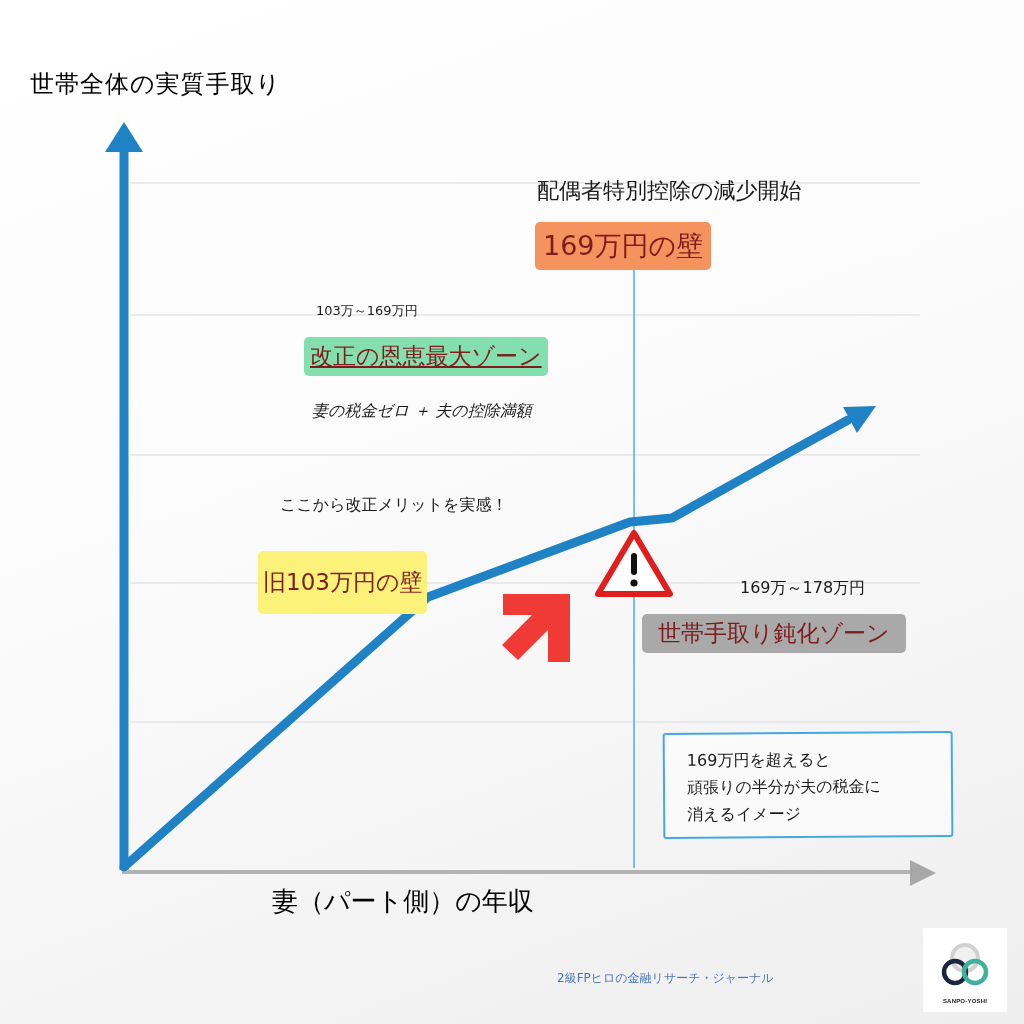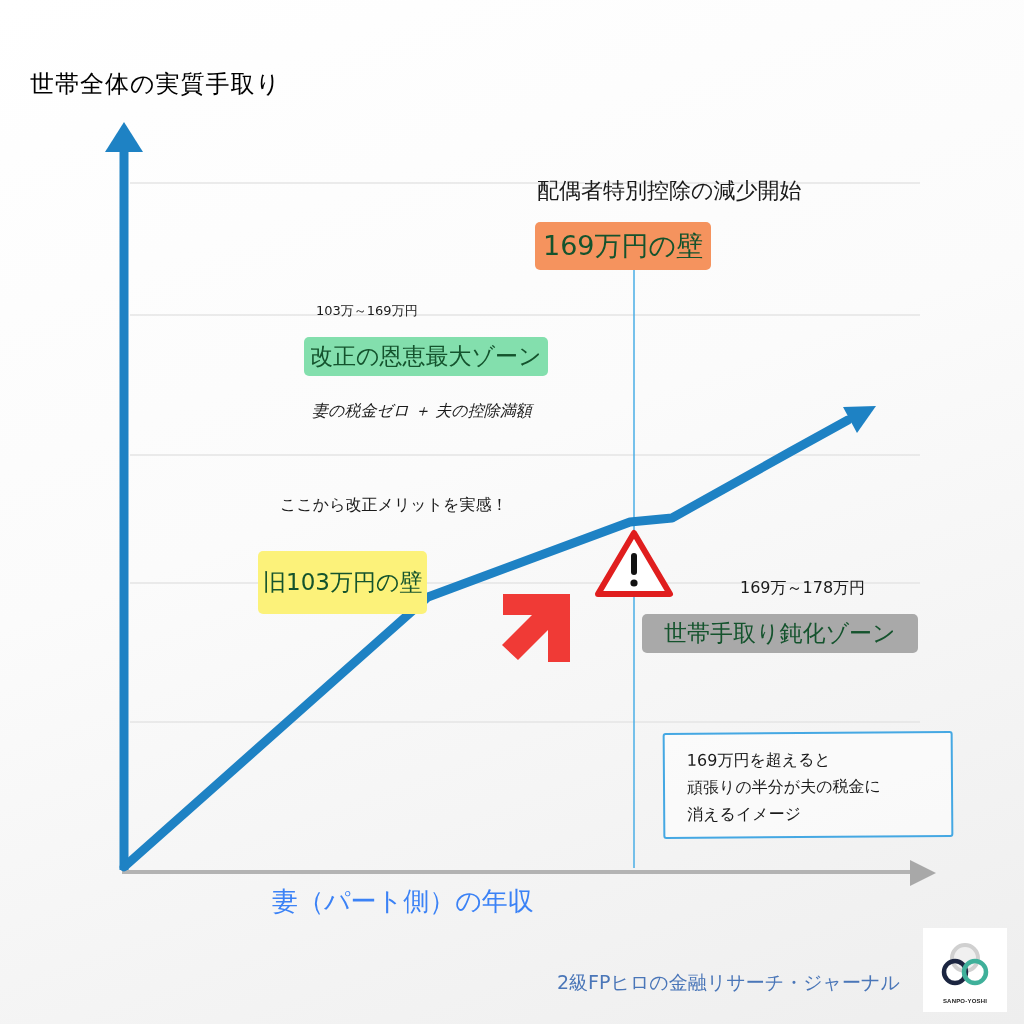--- a/index.html
+++ b/index.html
@@ -4,41 +4,41 @@
   <style>
     html, body { margin: 0; padding: 0; }
     body {
       width: 1024px; height: 1024px; overflow: hidden; position: relative;
       background: linear-gradient(160deg, #ffffff 0%, #fbfbfb 45%, #eeeeee 100%);
       font-family: "DejaVu Sans", "Liberation Sans", sans-serif;
     }
     .abs { position: absolute; }
     svg.canvas { position: absolute; left: 0; top: 0; }
     .y-title { left: 30px; top: 68px; font-size: 24px; color: #000000; letter-spacing: 1px; white-space: nowrap; }
-    .x-title { left: 272px; top: 884px; font-size: 26px; color: #3b82f6; white-space: nowrap; }
+    .x-title { left: 272px; top: 884px; font-size: 26px; color: #000000; white-space: nowrap; }
     .txt-dark { color: #1a1a1a; white-space: nowrap; }
     .heading-169 { left: 537px; top: 176px; font-size: 22px; }
-    .badge { border-radius: 5px; padding: 2px 8px; white-space: nowrap; color: #14532d; }
+    .badge { border-radius: 5px; padding: 2px 8px; white-space: nowrap; color: #7f1d1d; }
     .badge-orange { left: 535px; top: 222px; font-size: 27px; background: #f5935e; padding: 6px 8px 6px 8px; }
     .range-a { left: 316px; top: 302px; font-size: 13px; }
-    .badge-green { left: 304px; top: 337px; font-size: 23px; background: #83dfad; padding: 4px 6px; }
+    .badge-green { left: 304px; top: 337px; font-size: 23px; background: #83dfad; padding: 4px 6px; text-decoration: underline; }
     .desc-a { left: 312px; top: 401px; font-size: 16px; font-style: italic; }
     .note-b { left: 280px; top: 495px; font-size: 16px; }
     .badge-yellow { left: 258px; top: 551px; font-size: 23px; background: #fcf27a; padding: 16px 5px; }
     .range-c { left: 740px; top: 578px; font-size: 16px; }
-    .badge-gray { left: 642px; top: 614px; font-size: 23px; background: #a9a9a9; padding: 4px 22px; }
+    .badge-gray { left: 642px; top: 614px; font-size: 23px; background: #a9a9a9; padding: 4px 16px; }
     .desc-c { left: 657px; top: 666px; font-size: 16px; line-height: 27px; }
     .callout {
       left: 663px; top: 732px; width: 290px; height: 106px;
       border: 2px solid #45a8e3; border-radius: 3px; background: rgba(255,255,255,0.55);
       box-sizing: border-box; padding: 12px 0 0 22px;
       transform: rotate(-0.4deg);
     }
     .callout div { font-size: 16px; line-height: 27px; color: #1a1a1a; white-space: nowrap; }
-    .footer-text { left: 557px; top: 970px; font-size: 19px; color: #4a76b8; white-space: nowrap; }
+    .footer-text { left: 557px; top: 970px; font-size: 12px; color: #4a76b8; white-space: nowrap; }
     .logo { left: 923px; top: 928px; width: 84px; height: 84px; background: #ffffff; }
     .logo-label { position: absolute; left: 0; width: 84px; bottom: 8px; text-align: center; font-size: 6px; font-weight: bold; color: #222; letter-spacing: 0.2px; font-family: "Liberation Sans", sans-serif; }
   </style>
 </head>
 <body>
 
 <svg class="canvas" width="1024" height="1024" viewBox="0 0 1024 1024">
   <g stroke="#e4e4e4" stroke-width="1.5">
     <line x1="130" y1="183" x2="920" y2="183"></line>
     <line x1="130" y1="315" x2="920" y2="315"></line>

